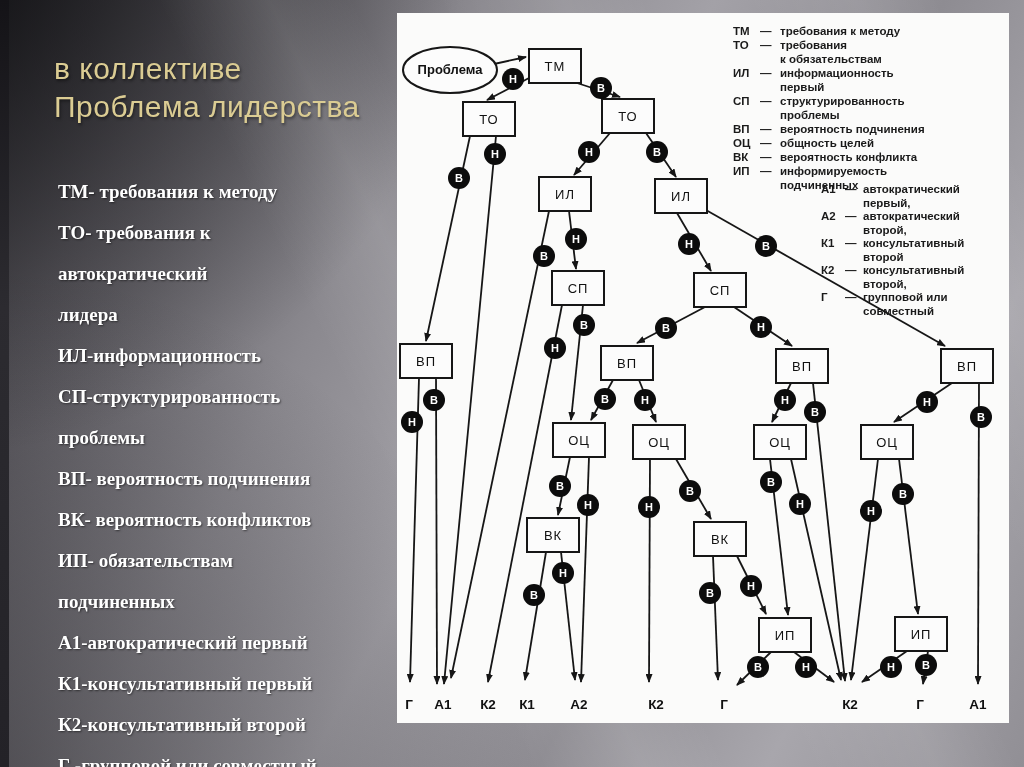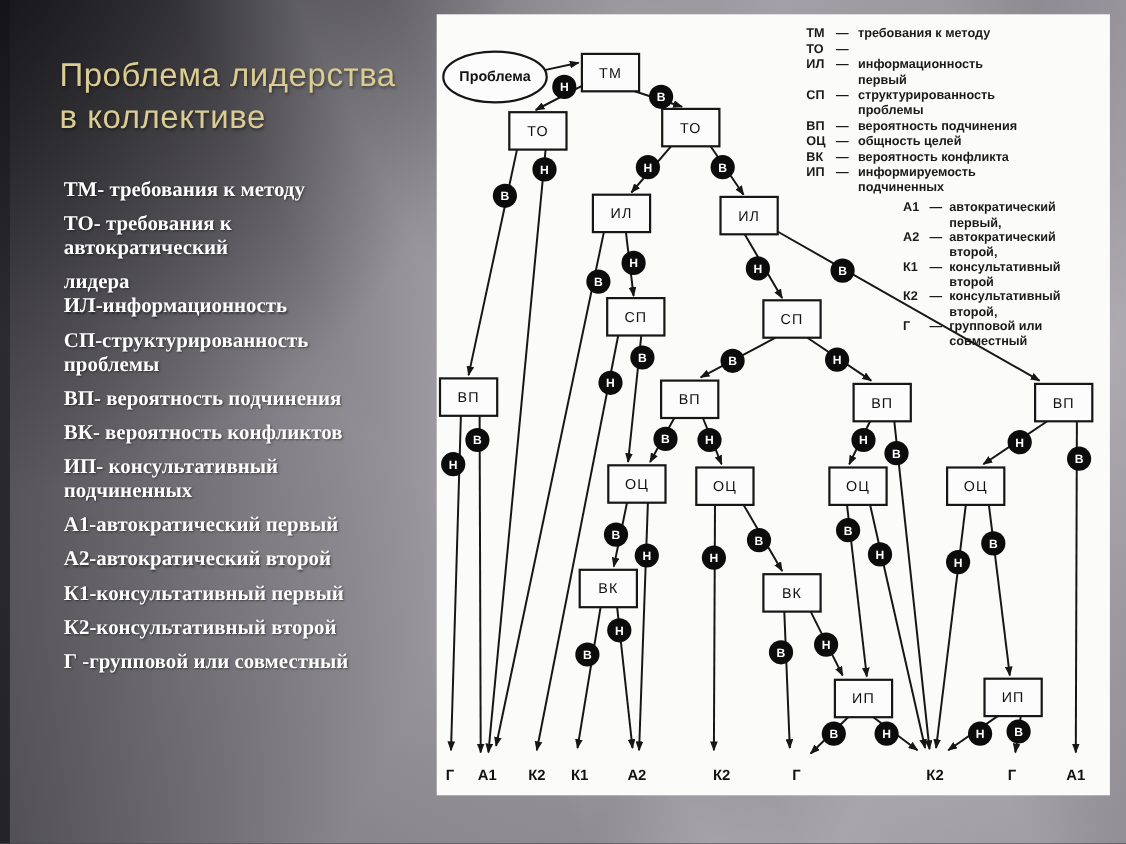--- a/index.html
+++ b/index.html
@@ -14,21 +14,21 @@
       transparent 58%, rgba(255,255,255,.08) 67%, transparent 73%, transparent 80%, rgba(255,255,255,.06) 88%, transparent 94%);}
   .edge-strip{position:absolute;left:0;top:0;width:9px;height:767px;
     background:linear-gradient(180deg,#141317,#2c2b30 40%,#232227);}
   .title{position:absolute;left:54px;top:50px;width:350px;color:#dbcc93;
     font-size:30px;line-height:38px;letter-spacing:.5px;
     text-shadow:1px 2px 3px rgba(0,0,0,.45);}
   .defs{position:absolute;left:58px;top:162px;width:336px;}
   .def-item{margin-top:9px;}
   .def-item:first-child{margin-top:0;}
   .def-line{font-family:"Liberation Serif",serif;font-weight:bold;font-size:19px;
-    line-height:22px;color:#ffffff;text-shadow:1px 1px 2px rgba(0,0,0,.5);}
+    line-height:22px;color:#ffffff;text-shadow:1px 1px 2px rgba(0,0,0,.5);margin-top:19px;}
   .panel{position:absolute;left:397px;top:13px;width:612px;height:710px;background:#fbfbfa;}
   .panel svg{position:absolute;left:0;top:0;}
   svg .edge{stroke:#161616;stroke-width:1.8;}
   svg .box{fill:#fcfcfc;stroke:#161616;stroke-width:2;}
   svg .node-label{font:13px "Liberation Sans",sans-serif;letter-spacing:1px;fill:#111;text-anchor:middle;}
   svg .root-label{font:bold 13px "Liberation Sans",sans-serif;fill:#111;text-anchor:middle;}
   svg .badge{fill:#0c0c0c;}
   svg .badge-letter{font:bold 11px "Liberation Sans",sans-serif;fill:#ffffff;text-anchor:middle;}
   svg .tl{font:bold 13.5px "Liberation Sans",sans-serif;fill:#111;text-anchor:middle;}
   svg .root-ellipse{fill:#fcfcfc;stroke:#161616;stroke-width:2;}
@@ -45,22 +45,22 @@
   .lg-line{display:block;}
 </style>
 </head>
 <body>
 
 <div class="slide">
   <div class="streaks"></div>
   <div class="edge-strip"></div>
 
   <div class="title">
+    <div>в коллективе</div>
     <div>Проблема лидерства</div>
-    <div>в коллективе</div>
   </div>
 
   <div class="defs">
     <div class="def-item">
         <div class="def-line">ТМ- требования к методу</div>
       </div>
     <div class="def-item">
         <div class="def-line">ТО- требования к</div>
         <div class="def-line">автократический</div>
       </div>
@@ -72,28 +72,25 @@
         <div class="def-line">СП-структурированность</div>
         <div class="def-line">проблемы</div>
       </div>
     <div class="def-item">
         <div class="def-line">ВП- вероятность подчинения</div>
       </div>
     <div class="def-item">
         <div class="def-line">ВК- вероятность конфликтов</div>
       </div>
     <div class="def-item">
-        <div class="def-line">ИП- консультативный</div>
+        <div class="def-line">ИП- обязательствам</div>
         <div class="def-line">подчиненных</div>
       </div>
     <div class="def-item">
         <div class="def-line">А1-автократический первый</div>
-      </div>
-    <div class="def-item">
-        <div class="def-line">А2-автократический второй</div>
       </div>
     <div class="def-item">
         <div class="def-line">К1-консультативный первый</div>
       </div>
     <div class="def-item">
         <div class="def-line">К2-консультативный второй</div>
       </div>
     <div class="def-item">
         <div class="def-line">Г -групповой или совместный</div>
       </div>
@@ -404,20 +401,24 @@
       <div class="lg-row">
           <span class="lg-abbr">ТМ</span>
           <span class="lg-dash">—</span>
           <span class="lg-text">
             <span class="lg-line">требования к методу</span>
           </span>
         </div>
       <div class="lg-row">
           <span class="lg-abbr">ТО</span>
           <span class="lg-dash">—</span>
+          <span class="lg-text">
+            <span class="lg-line">требования</span>
+            <span class="lg-line">к обязательствам</span>
+          </span>
         </div>
       <div class="lg-row">
           <span class="lg-abbr">ИЛ</span>
           <span class="lg-dash">—</span>
           <span class="lg-text">
             <span class="lg-line">информационность первый</span>
           </span>
         </div>
       <div class="lg-row">
           <span class="lg-abbr">СП</span>

